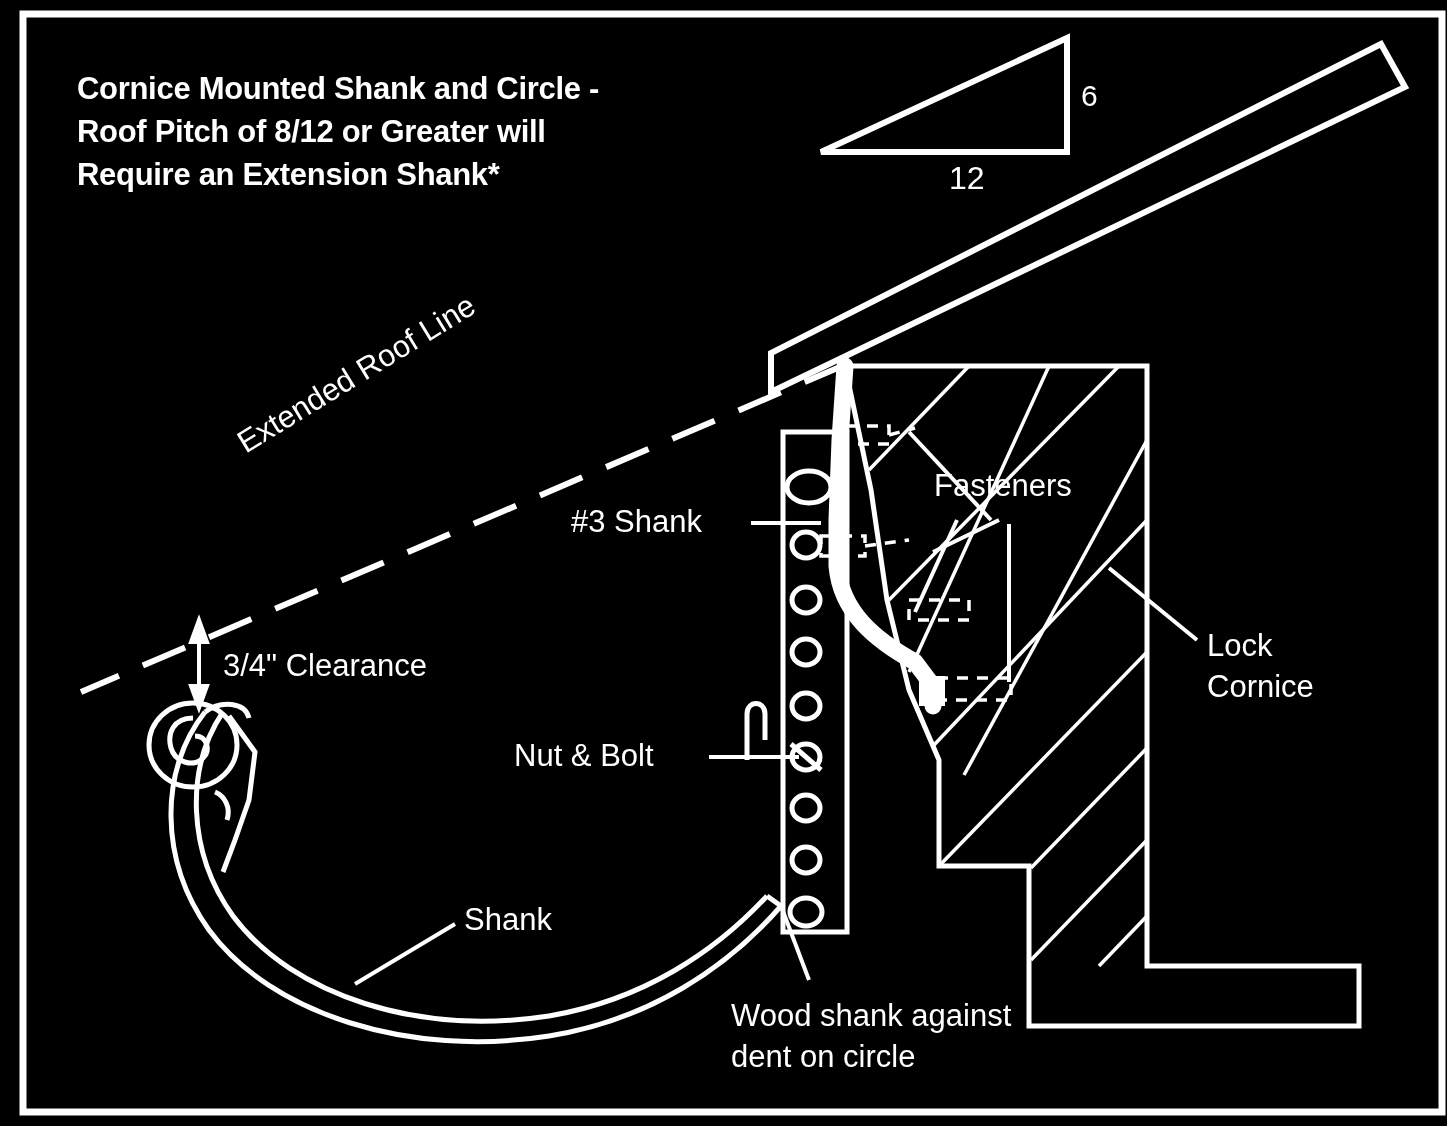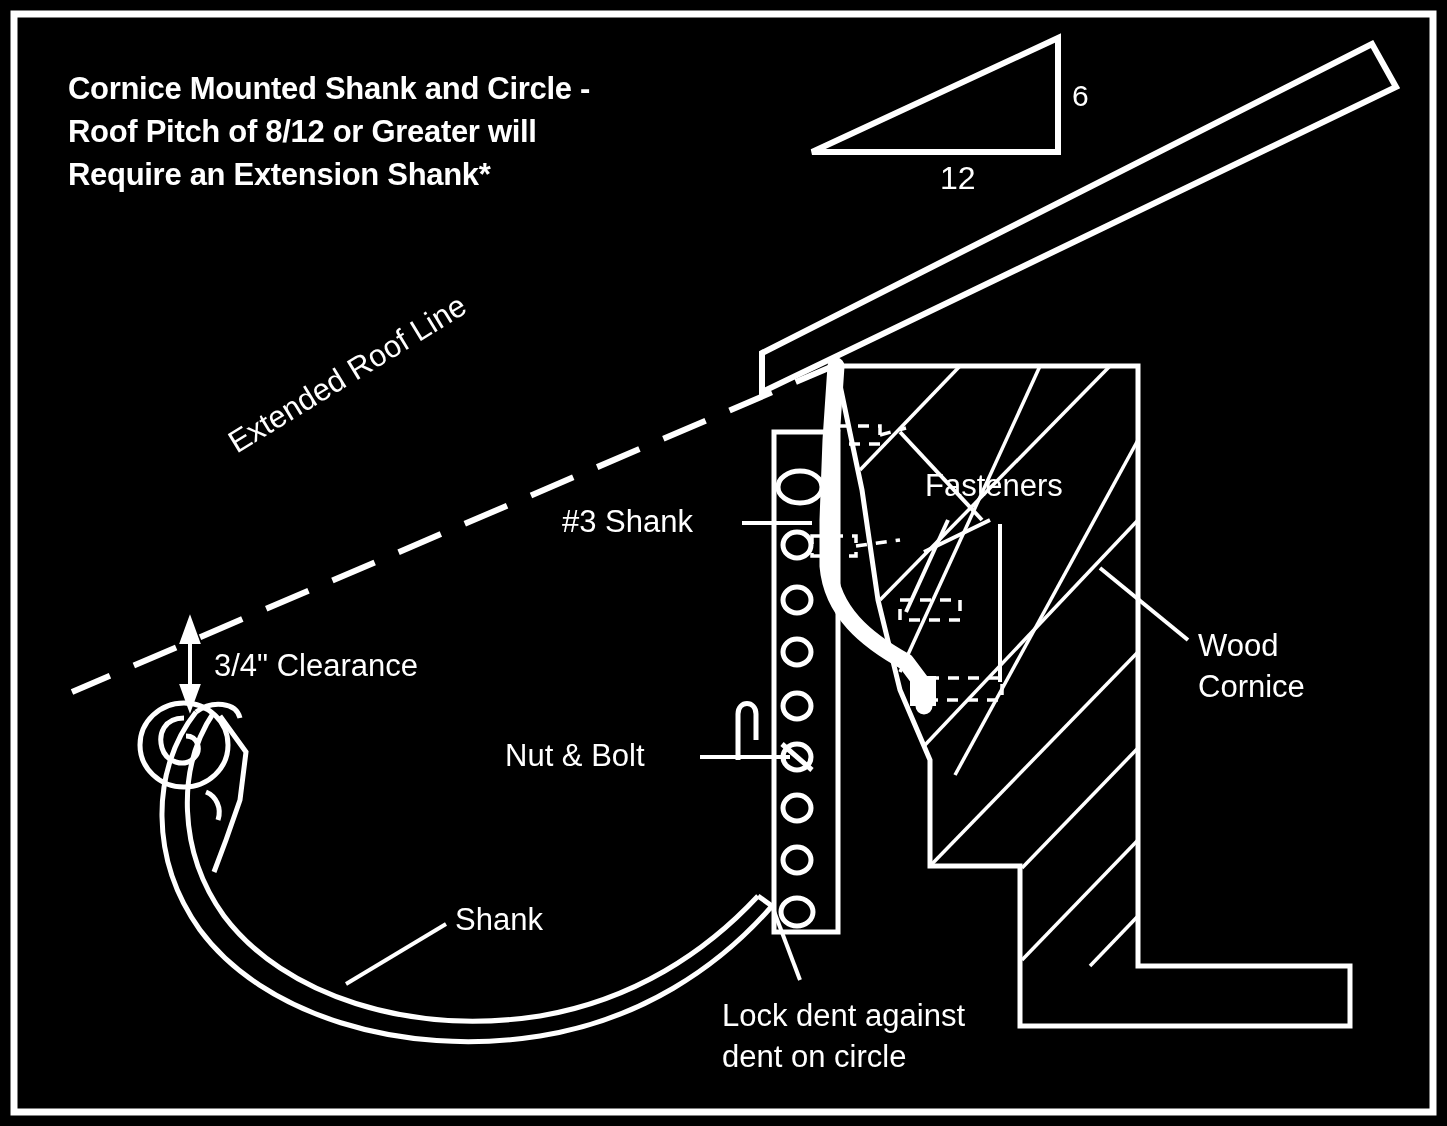--- a/index.html
+++ b/index.html
@@ -11,20 +11,21 @@
     width: 1447px;
     height: 1126px;
     overflow: hidden;
     font-family: "Liberation Sans", sans-serif;
   }
   #diagram-root {
     position: relative;
     width: 1316px;
     height: 1126px;
     background: #000000;
+    margin-left: 9px;
   }
   #diagram-svg {
     position: absolute;
     left: 0;
     top: 0;
     width: 1447px;
     height: 1126px;
     display: block;
   }
   .txt {
@@ -222,18 +223,18 @@
 
   <div class="txt" id="label-pitch-rise">6</div>
   <div class="txt" id="label-pitch-run">12</div>
 
   <div class="txt" id="label-extended-roof-line">Extended Roof Line</div>
   <div class="txt" id="label-clearance">3/4" Clearance</div>
   <div class="txt" id="label-shank">#3 Shank</div>
   <div class="txt" id="label-nut-bolt">Nut &amp; Bolt</div>
   <div class="txt" id="label-circle">Shank</div>
   <div class="txt" id="label-fasteners">Fasteners</div>
-  <div class="txt" id="label-wood-cornice">Wood
+  <div class="txt" id="label-wood-cornice">Lock
 Cornice</div>
-  <div class="txt" id="label-lock-shank">Lock dent against
+  <div class="txt" id="label-lock-shank">Wood shank against
 dent on circle</div>
 
 </div>
 
 </body></html>

